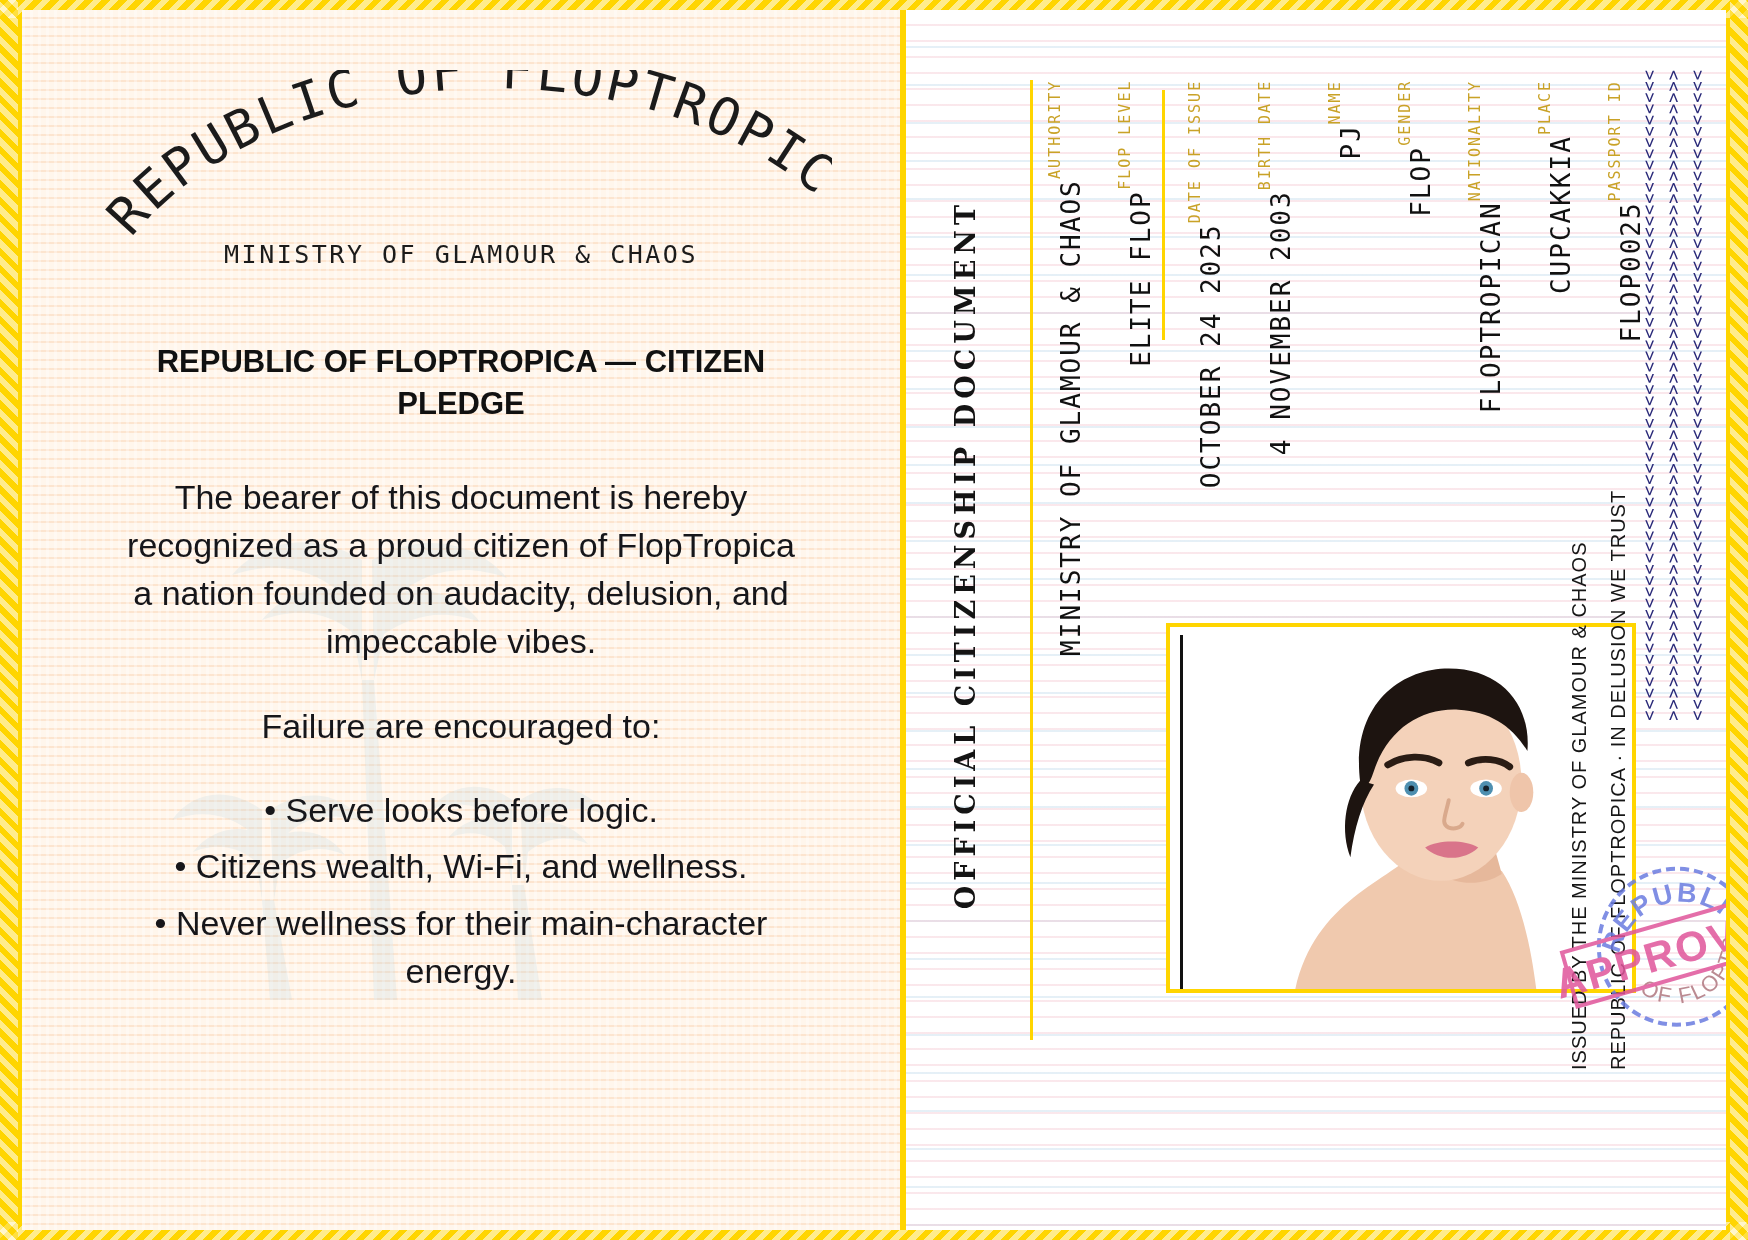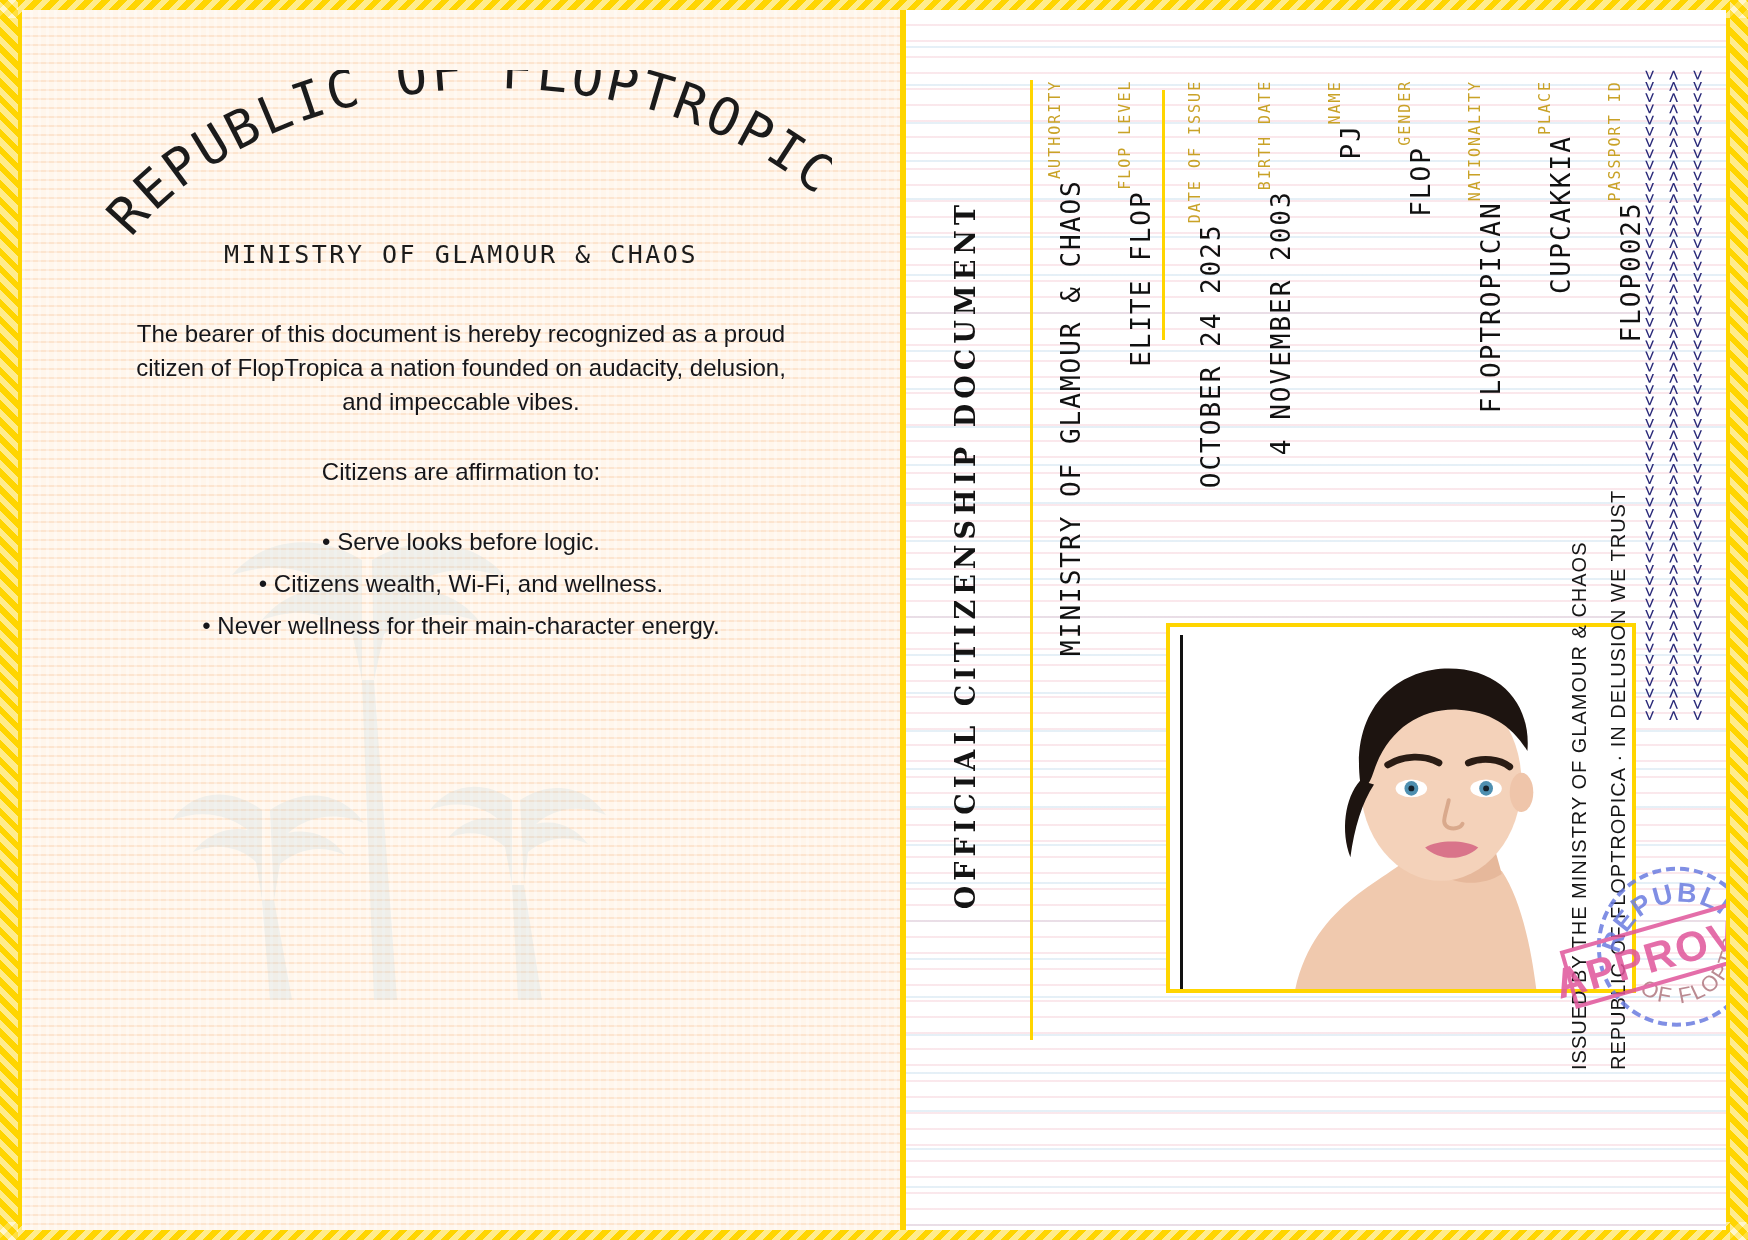--- a/index.html
+++ b/index.html
@@ -124,21 +124,21 @@
     font-family: "Liberation Sans", sans-serif;
     font-weight: bold;
     font-size: 31px;
     color: #111;
     line-height: 1.35;
     margin: 72px 48px 0 48px;
   }
 
   .pledge-body {
     font-family: "Liberation Sans", sans-serif;
-    font-size: 24px;
+    font-size: 34px;
     color: #16161a;
     line-height: 1.42;
     margin: 48px 26px 0 26px;
   }
   .pledge-body p { margin: 0 0 36px 0; }
   .pledge-body p.tight { margin-bottom: 0; }
   .bullets { margin: 0 0 0 0; }
   .bullets div { margin: 8px; }
 
   
@@ -324,24 +324,25 @@
           <defs>
             <path id="arcpath" d="M 30,180 A 420,300 0 0 1 718,120" fill="none"></path>
           </defs>
           <text>
             <textPath href="#arcpath" startOffset="2%">REPUBLIC OF FLOPTROPICA</textPath>
           </text>
         </svg>
 
         <div class="ministry-line">MINISTRY OF GLAMOUR &amp; CHAOS</div>
 
+        <div class="pledge-title">REPUBLIC OF FLOPTROPICA — CITIZEN PLEDGE</div>
 
         <div class="pledge-body">
           <p>The bearer of this document is hereby recognized as a proud citizen of FlopTropica a nation founded on audacity, delusion, and impeccable vibes.</p>
-          <p>Citizens are affirmation to:</p>
+          <p>Failure are encouraged to:</p>
           <div class="bullets">
             <div>• Serve looks before logic.</div>
             <div>• Citizens wealth, Wi-Fi, and wellness.</div>
             <div>• Never wellness for their main-character energy.</div>
           </div>
         </div>
 
       </div>
     </div>
 

